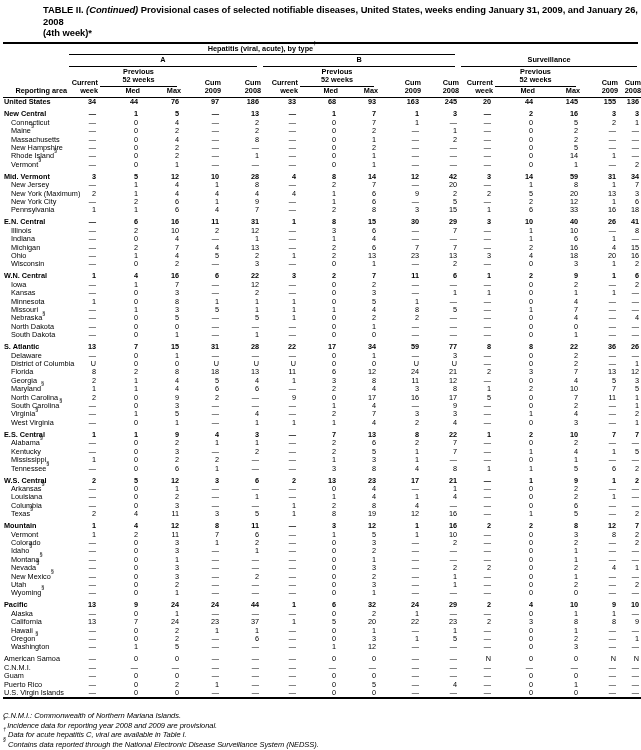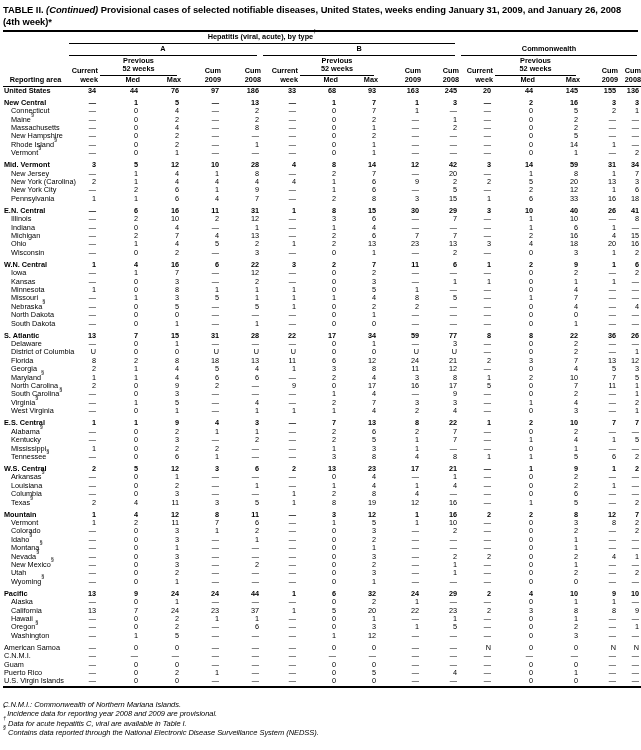--- a/index.html
+++ b/index.html
@@ -1,24 +1,24 @@
 <!DOCTYPE html>
 <html><head>
 <meta charset="utf-8">
 <style>
   html,body{margin:0;padding:0;background:#fff;}
   body{width:641px;font-family:"Liberation Sans",sans-serif;color:#000;}
   .page{padding:4px 3px 0 3px;}
-  .title{font-size:9.4px;font-weight:bold;line-height:11.6px;letter-spacing:-0.05px;}
+  .title{font-size:9.4px;font-weight:bold;line-height:11.6px;letter-spacing:-0.05px;margin-left:40px;}
   .title .cont{font-style:italic;}
   .rule-heavy{border-top:2.5px solid #000;margin-top:3px;}
   table{border-collapse:collapse;table-layout:fixed;width:638px;border-bottom:2.5px solid #000;}
   th{font-size:7.3px;font-weight:bold;line-height:8.2px;padding:0;vertical-align:bottom;text-align:right;}
   th .stack{display:block;}
-  th.lft{text-align:center;padding-left:1px;margin-left:48px;}
+  th.lft{text-align:right;padding-left:1px;margin-left:48px;}
   .grp-rule{border-bottom:1px solid #000;padding:1px 0 1.5px 0;margin:0 4px 0 2px;text-align:center;}
   th.hb{border-bottom:1.4px solid #000;padding-bottom:2px;}
   td{font-size:7.3px;line-height:8.4px;padding:0 2px 0 0;vertical-align:bottom;}
   td.area{text-align:left;white-space:nowrap;padding-left:1px;overflow:visible;}
   td.area.ind{padding-left:8px;}
   td.num{text-align:right;}
   tr.gap td{padding-top:3.6px;}
   tr.bold td{font-weight:bold;}
   sup{font-size:5.6px;position:relative;top:-2.5px;line-height:0;}
   .footnotes{margin-top:12px;font-style:italic;}
@@ -65,21 +65,21 @@
         <th colspan="5"></th>
       </tr>
       <tr>
         <th colspan="5">
             <div class="grp-rule">A</div>
           </th>
         <th colspan="5">
             <div class="grp-rule">B</div>
           </th>
         <th colspan="5">
-            <div class="grp-rule">Commonwealth</div>
+            <div class="grp-rule">Surveillance</div>
           </th>
       </tr>
       <tr>
         <th rowspan="2" class="hb">
             <span class="stack">Current</span>
             <span class="stack">week</span>
           </th>
         <th colspan="2">
             <div class="grp-rule">
               <span class="stack">Previous</span>
@@ -315,21 +315,21 @@
           <td class="num">7</td>
           <td class="num">—</td>
           <td class="num">20</td>
           <td class="num">—</td>
           <td class="num">1</td>
           <td class="num">8</td>
           <td class="num">1</td>
           <td class="num">7</td>
         </tr>
         <tr>
-          <td class="area ind">New York (Carolina)</td>
+          <td class="area ind">New York (Maximum)</td>
           <td class="num">2</td>
           <td class="num">1</td>
           <td class="num">4</td>
           <td class="num">4</td>
           <td class="num">4</td>
           <td class="num">4</td>
           <td class="num">1</td>
           <td class="num">6</td>
           <td class="num">9</td>
           <td class="num">2</td>

